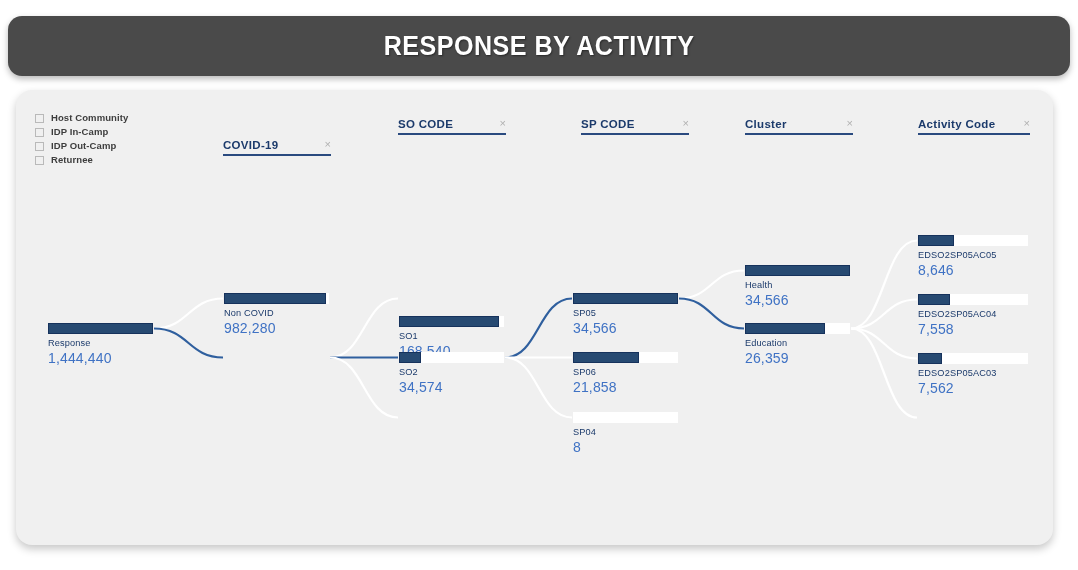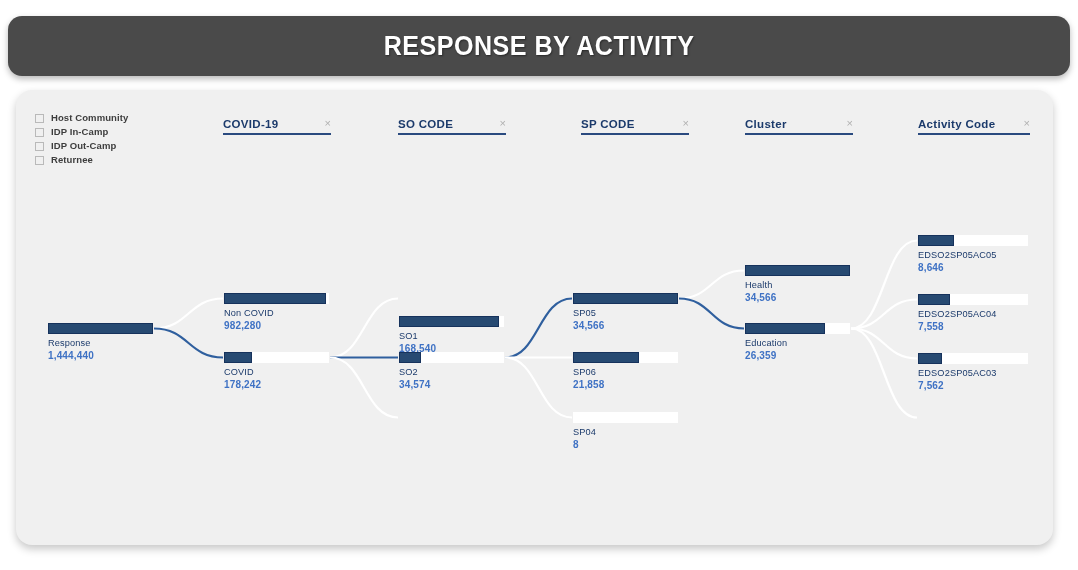--- a/index.html
+++ b/index.html
@@ -150,22 +150,22 @@
   }
   .node-label {
     font-size: 9.2px;
     font-weight: normal;
     color: #1b3a6b;
     margin-top: 4px;
     letter-spacing: 0.15px;
     white-space: nowrap;
   }
   .node-value {
-    font-size: 10px;
-    font-weight: bold;
+    font-size: 14px;
+    font-weight: normal;
     color: #3f72c4;
     margin-top: 2px;
     letter-spacing: 0.15px;
     white-space: nowrap;
   }
 </style>
 </head>
 <body>
 
 <div class="title-bar">
@@ -187,21 +187,21 @@
         <span class="legend-box"></span>
         <span class="legend-label">IDP Out-Camp</span>
       </div>
       <div class="legend-row">
         <span class="legend-box"></span>
         <span class="legend-label">Returnee</span>
       </div>
     </div>
 
   <div>
-      <div class="col-head" style="left: 207px; width: 108px;">
+      <div class="col-head" style="left: 207px; width: 108px; margin-top: 21px;">
         <div class="col-head-inner">
           <span class="col-head-title">COVID-19</span>
           <span class="col-head-close">×</span>
         </div>
       </div>
       <div class="col-head" style="left: 382px; width: 108px;">
         <div class="col-head-inner">
           <span class="col-head-title">SO CODE</span>
           <span class="col-head-close">×</span>
         </div>
@@ -250,27 +250,20 @@
         <div class="node-label">Response</div>
         <div class="node-value">1,444,440</div>
       </div>
       <div class="node" style="left: 208px; top: 203px; width: 105px;">
         <div class="node-track" style="width: 105px;">
           <div class="node-fill" style="width: 101.85px;"></div>
         </div>
         <div class="node-label">Non COVID</div>
         <div class="node-value">982,280</div>
       </div>
-      <div class="node" style="left: 208px; top: 262px; width: 105px;">
-        <div class="node-track" style="width: 105px;">
-          <div class="node-fill" style="width: 28.35px;"></div>
-        </div>
-        <div class="node-label">COVID</div>
-        <div class="node-value">178,242</div>
-      </div>
       <div class="node" style="left: 383px; top: 203px; width: 105px; margin-top: 23px;">
         <div class="node-track" style="width: 105px;">
           <div class="node-fill" style="width: 99.75px;"></div>
         </div>
         <div class="node-label">SO1</div>
         <div class="node-value">168,540</div>
       </div>
       <div class="node" style="left: 383px; top: 262px; width: 105px;">
         <div class="node-track" style="width: 105px;">
           <div class="node-fill" style="width: 22.05px;"></div>

